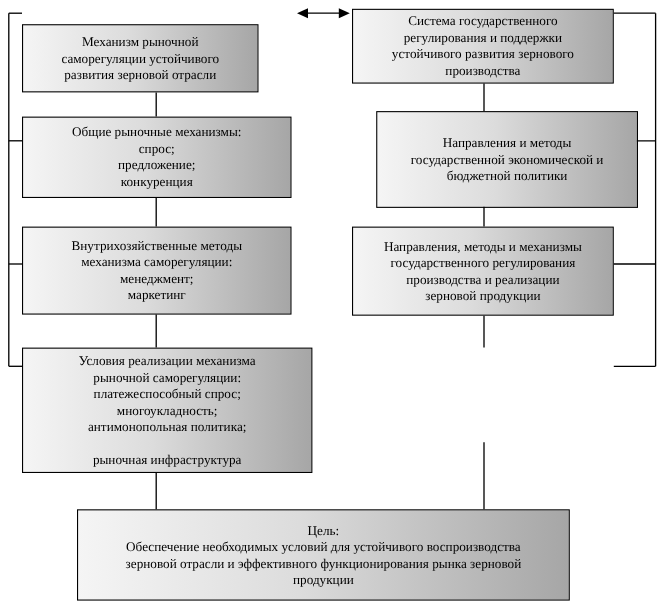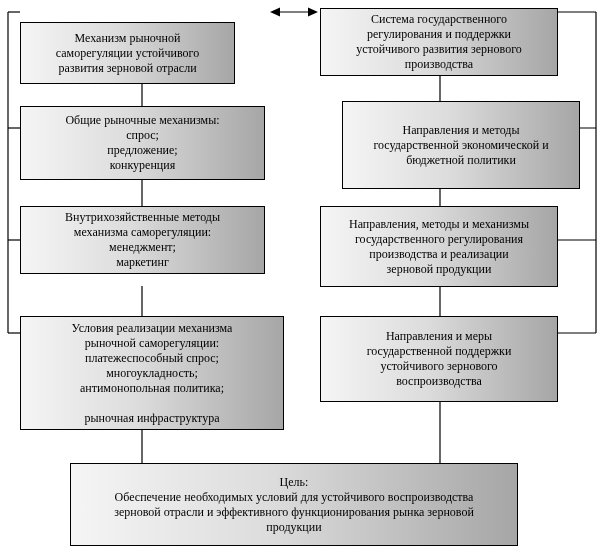--- a/index.html
+++ b/index.html
@@ -90,21 +90,21 @@
 развития зерновой отрасли</div>
   </div>
 
   <div class="box" style="left:20px; top:106px; width:245px; height:74px;">
     <div class="box-text">Общие рыночные механизмы:
 спрос;
 предложение;
 конкуренция</div>
   </div>
 
-  <div class="box" style="left:20px; top:206px; width:245px; height:68px;">
+  <div class="box" style="left:20px; top:206px; width:245px; height:80px;">
     <div class="box-text">Внутрихозяйственные методы
 механизма саморегуляции:
 менеджмент;
 маркетинг</div>
   </div>
 
   <div class="box" style="left:20px; top:316px; width:264px; height:114px;">
     <div class="box-text">Условия реализации механизма
 рыночной саморегуляции:
 платежеспособный спрос;
@@ -127,26 +127,20 @@
 бюджетной политики</div>
   </div>
 
   <div class="box" style="left:320px; top:206px; width:238px; height:81px;">
     <div class="box-text">Направления, методы и механизмы
 государственного регулирования
 производства и реализации
 зерновой продукции</div>
   </div>
 
-  <div class="box" style="left:320px; top:316px; width:238px; height:86px;">
-    <div class="box-text">Направления и меры
-государственной поддержки
-устойчивого зернового
-воспроизводства</div>
-  </div>
 
   <div class="box goal" style="left:70px; top:463px; width:448px; height:83px;">
     <div class="box-text">Цель:
 Обеспечение необходимых условий для устойчивого воспроизводства
 зерновой отрасли и эффективного функционирования рынка зерновой
 продукции</div>
   </div>
 
 </div>
 

